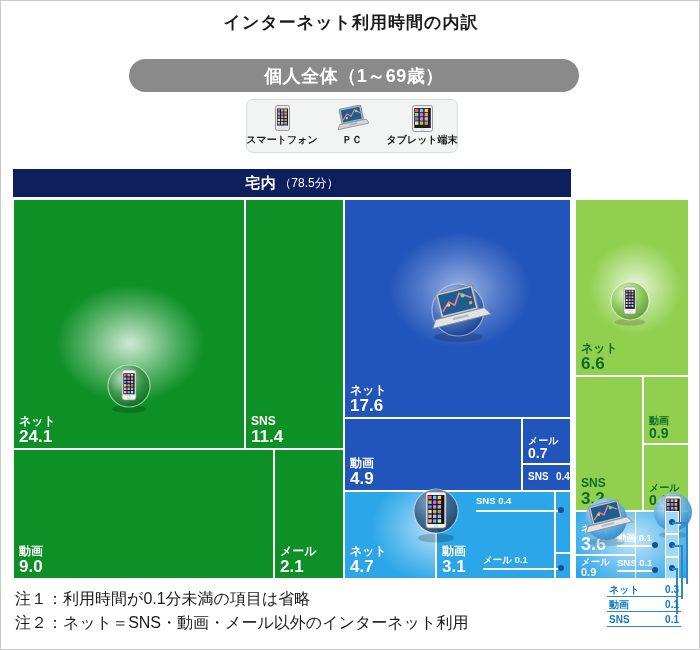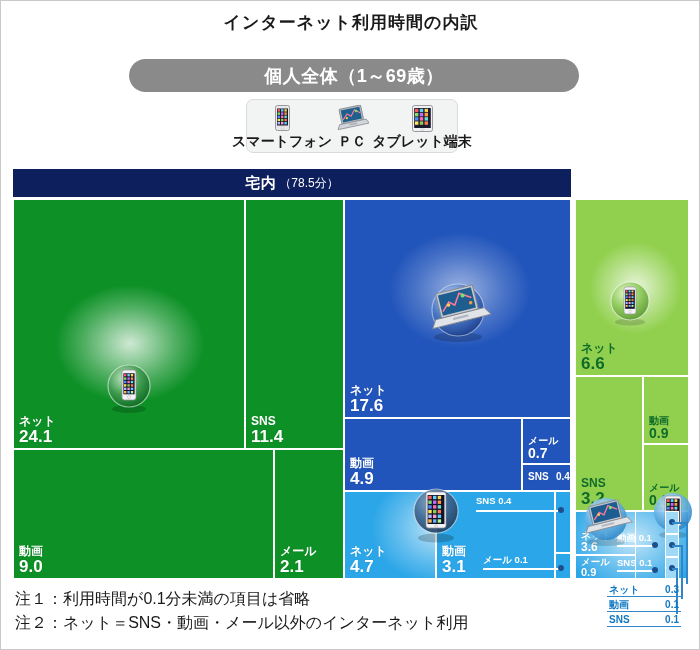--- a/index.html
+++ b/index.html
@@ -35,21 +35,21 @@
 
   
   #legend {
     position: absolute; left: 245px; top: 98px;
     width: 212px; height: 54px;
     background: #f2f4f4; border: 1px solid #d8dcdc; border-radius: 7px;
     display: flex; align-items: flex-start; justify-content: space-around;
     padding-top: 4px;
   }
   .legend-item { display: flex; flex-direction: column; align-items: center; width: 70px; }
-  .legend-label { font-size: 14px; font-weight: bold; color: #1a1a1a; margin-top: 1px; white-space: nowrap; }
+  .legend-label { font-size: 10px; font-weight: bold; color: #1a1a1a; margin-top: 1px; white-space: nowrap; }
   .legend-ico { height: 28px; display: flex; align-items: center; justify-content: center; }
 
   
   #bar-indoor {
     position: absolute; left: 12px; top: 168px; width: 558px; height: 28px;
     background: #0d1f5c; display: flex; align-items: center; justify-content: center;
     color: #ffffff;
   }
   #bar-outdoor {
     position: absolute; left: 574px; top: 168px; width: 114px; height: 28px;
@@ -476,21 +476,21 @@
       </svg>
     </div>
 
     <div class="cell c-ltblue" style="left:562px; top:312px; width:114px; height:68px;">
       <div class="glowbox glow-ltblue" style="left:-8px; top:-20px; width:130px; height:95px;"></div>
     </div>
 
     <div class="cell c-ltblue" style="left:562px; top:312px; width:61px; height:44px; background:transparent;">
       <div class="lbl sm" style="bottom:1px;">
         <span class="n" style="font-size:10px; display:block; font-weight:bold;">ネット</span>
-        <span class="v" style="font-size:12px; display:block; font-weight:bold;">3.6</span>
+        <span class="v" style="font-size:18px; display:block; font-weight:bold;">3.6</span>
       </div>
     </div>
 
     <div class="cell c-ltblue" style="left:562px; top:356px; width:61px; height:24px; background:transparent;">
       <div class="lbl" style="bottom:0px;">
         <span class="n" style="font-size:9.5px; display:block; font-weight:bold;">メール</span>
         <span class="v" style="font-size:11px; display:block; font-weight:bold;">0.9</span>
       </div>
     </div>
 

